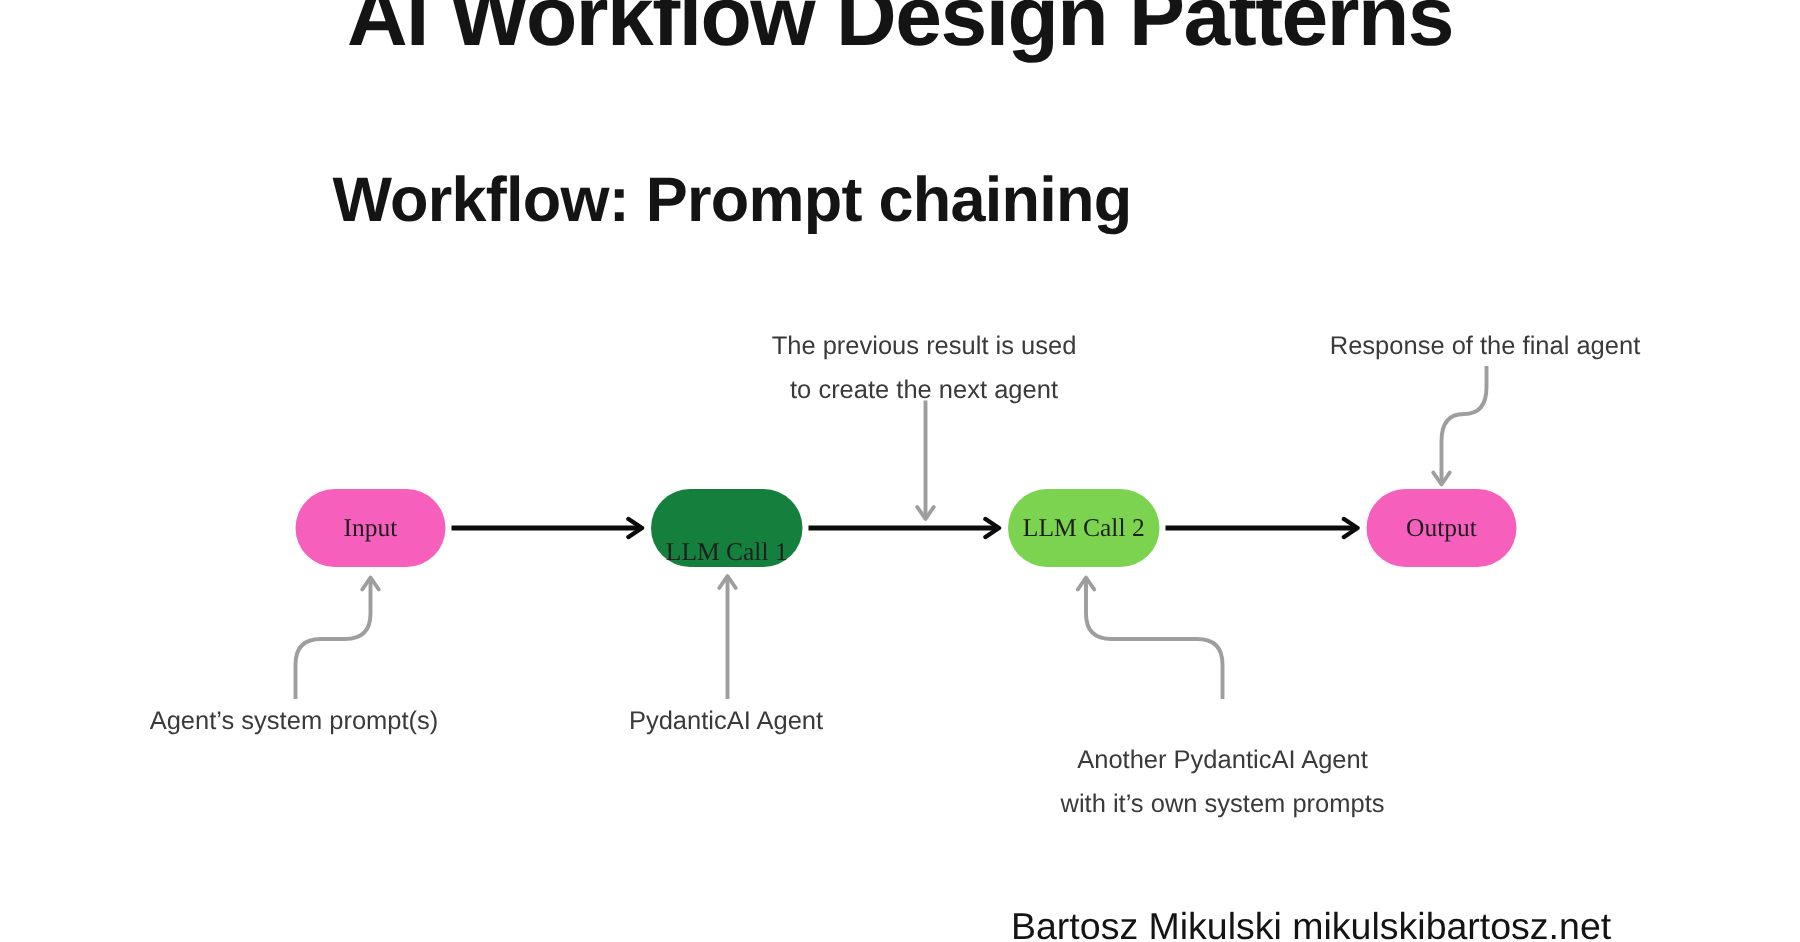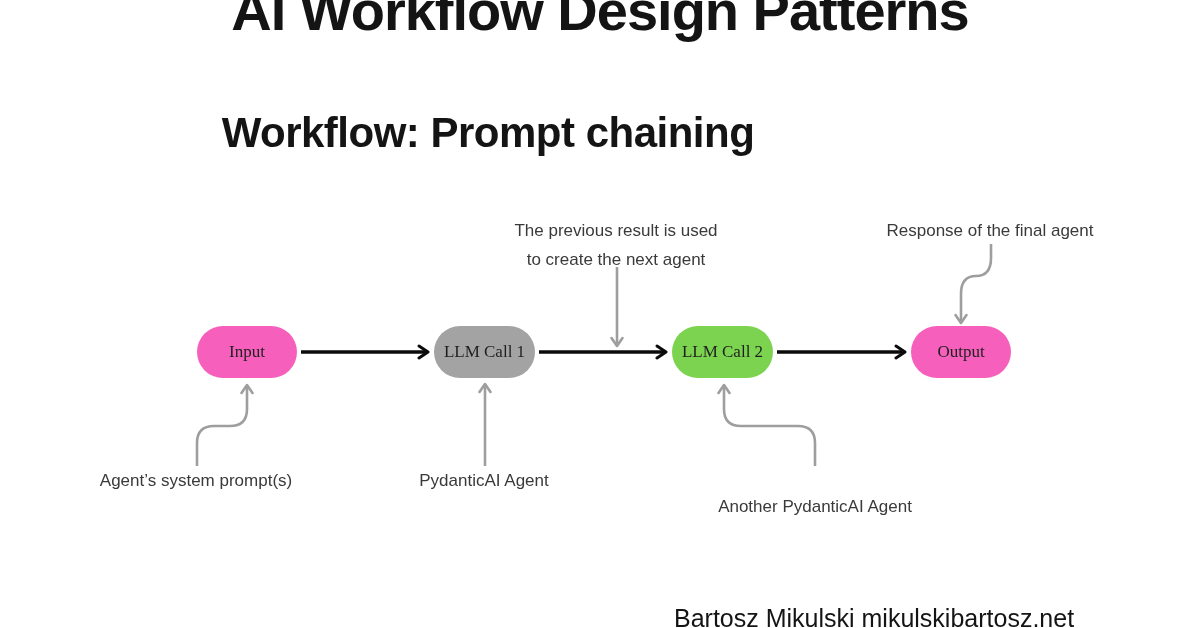--- a/index.html
+++ b/index.html
@@ -74,21 +74,21 @@
     <path d="M617,267 L617,345" stroke="var(--arrow-gray)" stroke-width="2.6" fill="none" marker-end="url(#head-gray)"></path>
     <path d="M991,244 L991,258 Q991,276 976,276 Q961,276 961,294 L961,322" stroke="var(--arrow-gray)" stroke-width="2.6" fill="none" marker-end="url(#head-gray)"></path>
     <path d="M197,466 L197,443 Q197,426 214,426 L230,426 Q247,426 247,409 L247,386" stroke="var(--arrow-gray)" stroke-width="2.6" fill="none" marker-end="url(#head-gray)"></path>
     <path d="M485,466 L485,385" stroke="var(--arrow-gray)" stroke-width="2.6" fill="none" marker-end="url(#head-gray)"></path>
     <path d="M815,466 L815,443 Q815,426 798,426 L741,426 Q724,426 724,409 L724,386" stroke="var(--arrow-gray)" stroke-width="2.6" fill="none" marker-end="url(#head-gray)"></path>
   </svg>
 
   <div class="node node-input" style="background: rgb(246, 96, 188);">
     <span>Input</span>
   </div>
-  <div class="node node-llm1" style="background: #a3a3a3;">
+  <div class="node node-llm1" style="background: #15803d; align-items: flex-end;">
     <span>LLM Call 1</span>
   </div>
   <div class="node node-llm2" style="background: rgb(123, 211, 79);">
     <span>LLM Call 2</span>
   </div>
   <div class="node node-output" style="background: rgb(246, 96, 188);">
     <span>Output</span>
   </div>
 
   <div class="annotation ann-chaining">
@@ -99,17 +99,18 @@
     <div>Response of the final agent</div>
   </div>
   <div class="annotation ann-user">
     <div>Agent’s system prompt(s)</div>
   </div>
   <div class="annotation ann-agent1">
     <div>PydanticAI Agent</div>
   </div>
   <div class="annotation ann-agent2">
     <div>Another PydanticAI Agent</div>
+    <div>with it’s own system prompts</div>
   </div>
 
   <div class="credit">Bartosz Mikulski mikulskibartosz.net</div>
 
 </div>
 
 </body></html>

